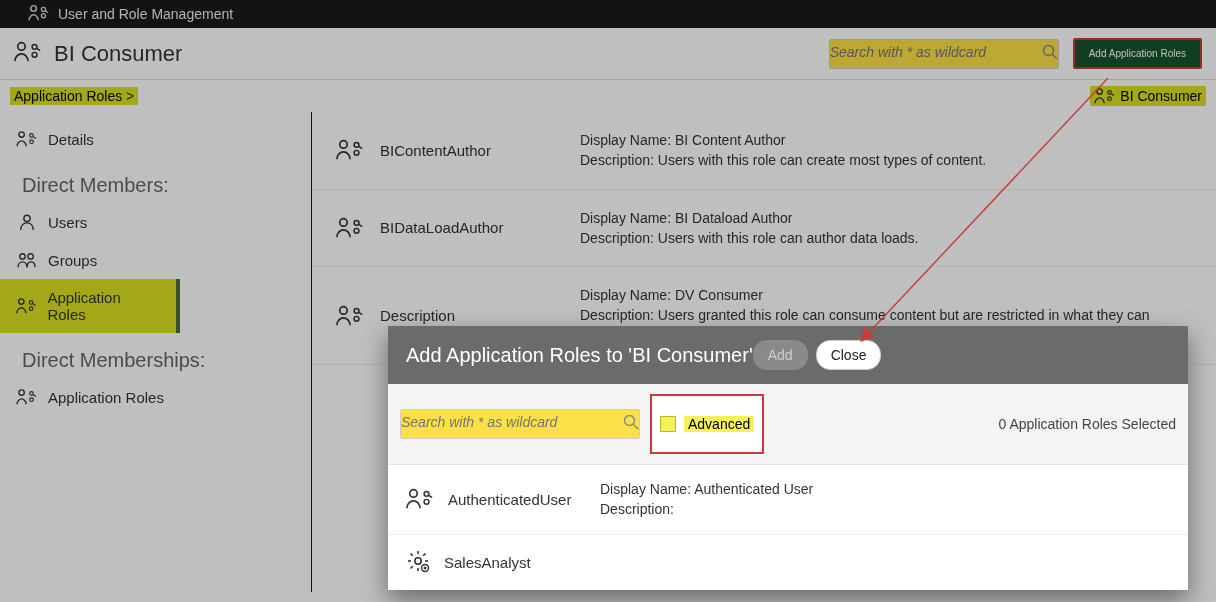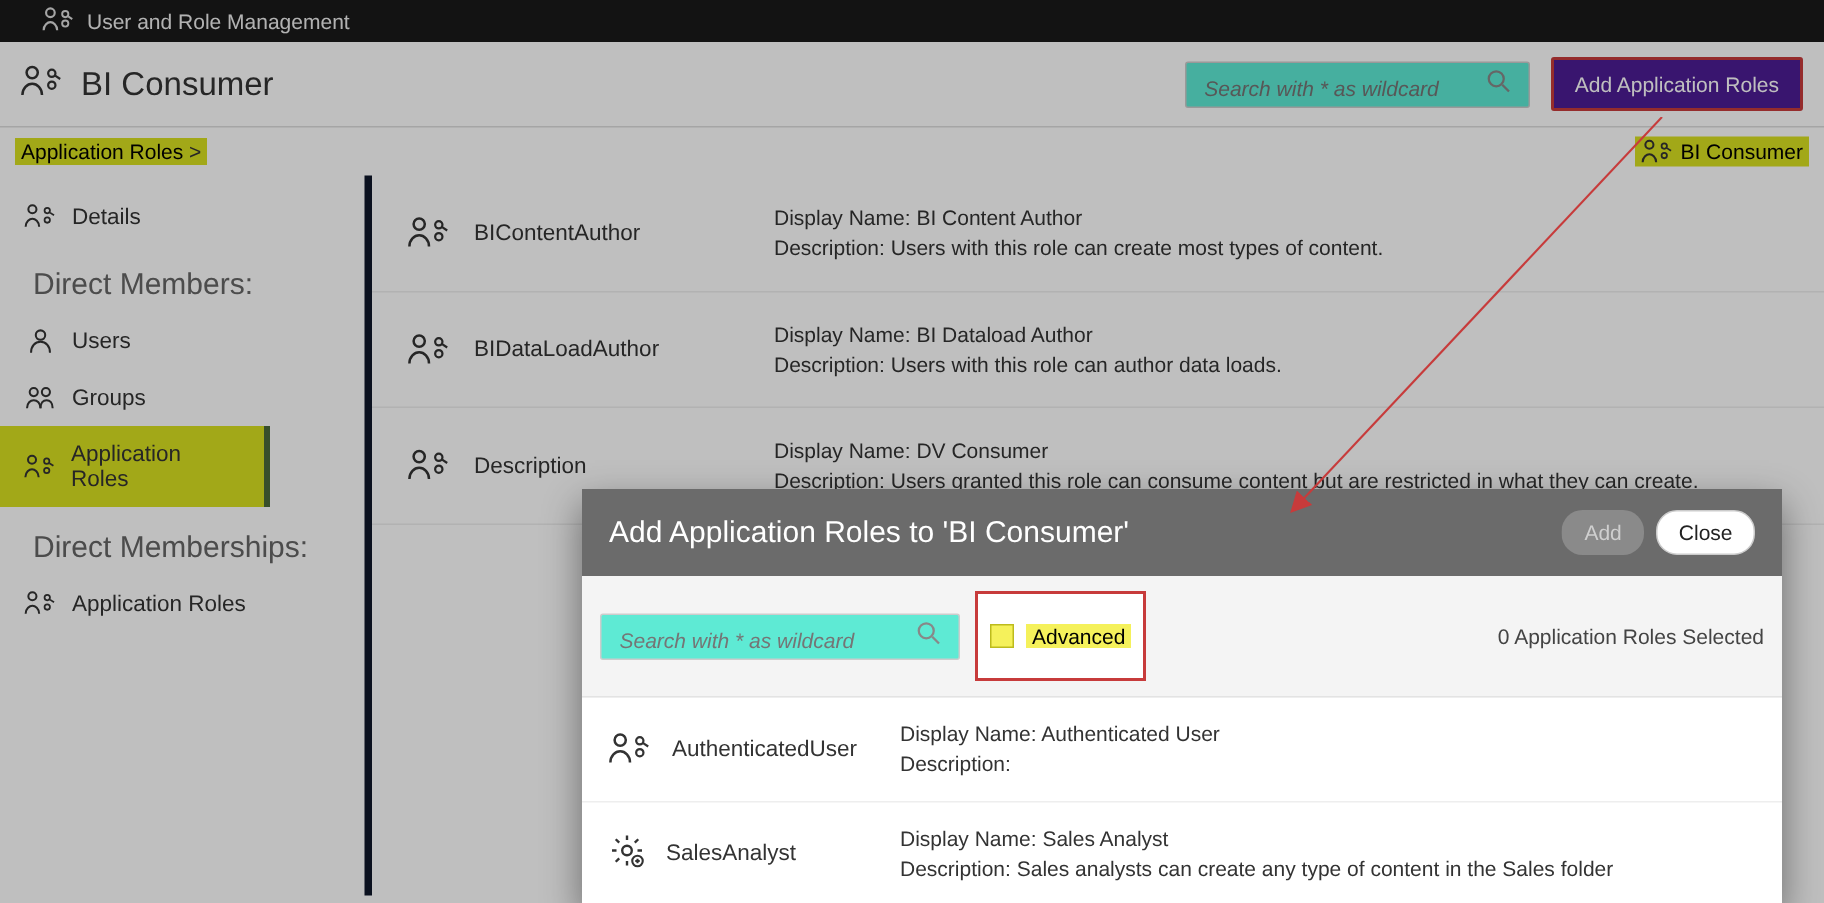--- a/index.html
+++ b/index.html
@@ -5,43 +5,43 @@
   * { box-sizing: border-box; margin: 0; padding: 0; }
   body { font-family: -apple-system, "Segoe UI", Arial, sans-serif; background:#fff; width:1216px; height:602px; position:relative; overflow:hidden; }
   .overlay-dim { position:absolute; inset:0; background:rgba(0,0,0,0.25); pointer-events:none; z-index:5; }
   .topbar { background:#1a1a1a; color:#eee; height:28px; display:flex; align-items:center; padding:0 28px; font-size:14px; font-weight:300; }
   .topbar .ico { margin-right:8px; }
   
   .header { display:flex; align-items:center; justify-content:space-between; padding:10px 14px; border-bottom:1px solid #ddd; }
   .header-left { display:flex; align-items:center; gap:12px; }
   .header-title { font-size:22px; color:#333; font-weight:300; }
   .header-right { display:flex; align-items:center; gap:14px; }
-  .searchbox { display:flex; align-items:flex-end; border:1px solid #ccc; border-radius:2px; padding:4px 12px; width:230px; background:#5eead4; color:#888; }
+  .searchbox { display:flex; align-items:flex-start; border:1px solid #ccc; border-radius:2px; padding:4px 0; width:230px; background:#fde047; color:#888; }
   .searchbox input { border:none; outline:none; flex:1; font-size:14px; font-style:italic; color:#555; background:transparent; }
-  .btn-primary { background:#4c1d95; color:#fff; padding:8px 14px; font-size:14px; border:2px solid #c73b3b; border-radius:2px; cursor:pointer; }
+  .btn-primary { background:#14532d; color:#fff; padding:8px 14px; font-size:10px; border:2px solid #c73b3b; border-radius:2px; cursor:pointer; }
   
   .breadcrumb { padding:6px 10px; font-size:14px; display:flex; align-items:center; gap:6px;justify-content:space-between; }
   .breadcrumb .hl { background:#d9e021; padding:1px 4px; }
   .breadcrumb .sep { color:#333; }
   
   .body-row { display:flex; height:calc(100% - 28px - 64px - 30px); }
-  .sidebar { width:248px; border-right:5px solid #0f172a; padding-top:8px; position:relative; }
+  .sidebar { width:312px; border-right:1px solid #0f172a; padding-top:8px; position:relative; }
   .side-item { display:flex; align-items:center; gap:10px; padding:10px 16px; font-size:15px; color:#333; cursor:pointer; }
   .side-heading { padding:16px 22px 6px; font-size:20px; color:#666; font-weight:300; }
   .side-item.active { background:#d9e021; font-weight:400; }
   .side-item.active-bar { border-right:4px solid #4b6a3a; }
   
   .main { flex:1; overflow:auto; }
   .role-row { display:flex; align-items:center; gap:24px; padding:18px 24px; border-bottom:1px solid #eee; font-size:14px; color:#333; }
   .role-name-col { display:flex; align-items:center; gap:16px; width:220px; }
   .role-name { font-size:15px; }
   .role-meta { flex:1; line-height:1.45; }
   
   .dialog { position:absolute; left:388px; top:326px; width:800px; background:#fff; z-index:20; box-shadow:0 10px 24px rgba(0,0,0,0.45); display:flex; flex-direction:column; }
-  .dialog-head { background:#6b6b6b; color:#fff; display:flex; align-items:center; justify-content:space-between; padding:14px 18px; }
+  .dialog-head { background:#6b6b6b; color:#fff; display:flex; align-items:center; padding:14px 18px; }
   .dialog-title { font-size:20px; font-weight:300; }
   .dialog-actions { display:flex; gap:8px; }
   .btn { padding:6px 14px; font-size:14px; border-radius:14px; cursor:pointer; border:1px solid transparent; }
   .btn-disabled { background:#8a8a8a; color:#cfcfcf; }
   .btn-light { background:#fff; color:#222; border:1px solid #ccc; }
   .dialog-toolbar { background:#f4f4f4; border-bottom:1px solid #e3e3e3; display:flex; align-items:center; padding:10px 12px; gap:10px; }
   .adv-wrap { display:flex; align-items:center; gap:8px; border:2px solid #c73b3b; background:#fff; padding:20px 8px; }
   .adv-chk { width:16px; height:16px; background:#f5f15b; border:1px solid #bdbb1d; display:inline-block; }
   .adv-label { background:#f5f15b; padding:0 4px; font-size:14px; }
   .toolbar-right { margin-left:auto; font-size:14px; color:#444; }
@@ -273,24 +273,20 @@
                 <line x1="17.2" y1="17.2" x2="19.5" y2="19.5"></line>
                 <line x1="19.5" y1="4.5" x2="17.2" y2="6.8"></line>
                 <line x1="6.8" y1="17.2" x2="4.5" y2="19.5"></line>
               </g>
               <circle cx="19" cy="19" r="3.5" fill="#fff" stroke="#333" stroke-width="1.4"></circle>
               <path d="M19 17.5v3M17.5 19h3" stroke="#333" stroke-width="1.4"></path>
             </svg>
         </span>
         <span class="role-name">SalesAnalyst</span>
       </div>
-      <div class="role-meta">
-        <div><span>Display Name:</span> <span>Sales Analyst</span></div>
-        <div><span>Description:</span> <span>Sales analysts can create any type of content in the Sales folder</span></div>
-      </div>
     </div>
   </div>
 </div>
 
 <svg class="arrow" viewBox="0 0 260 270">
   <defs>
       <marker id="ah" markerWidth="10" markerHeight="10" refX="8" refY="5" orient="auto">
         <path d="M0 0L10 5L0 10z" fill="#c73b3b"></path>
       </marker>
     </defs>

